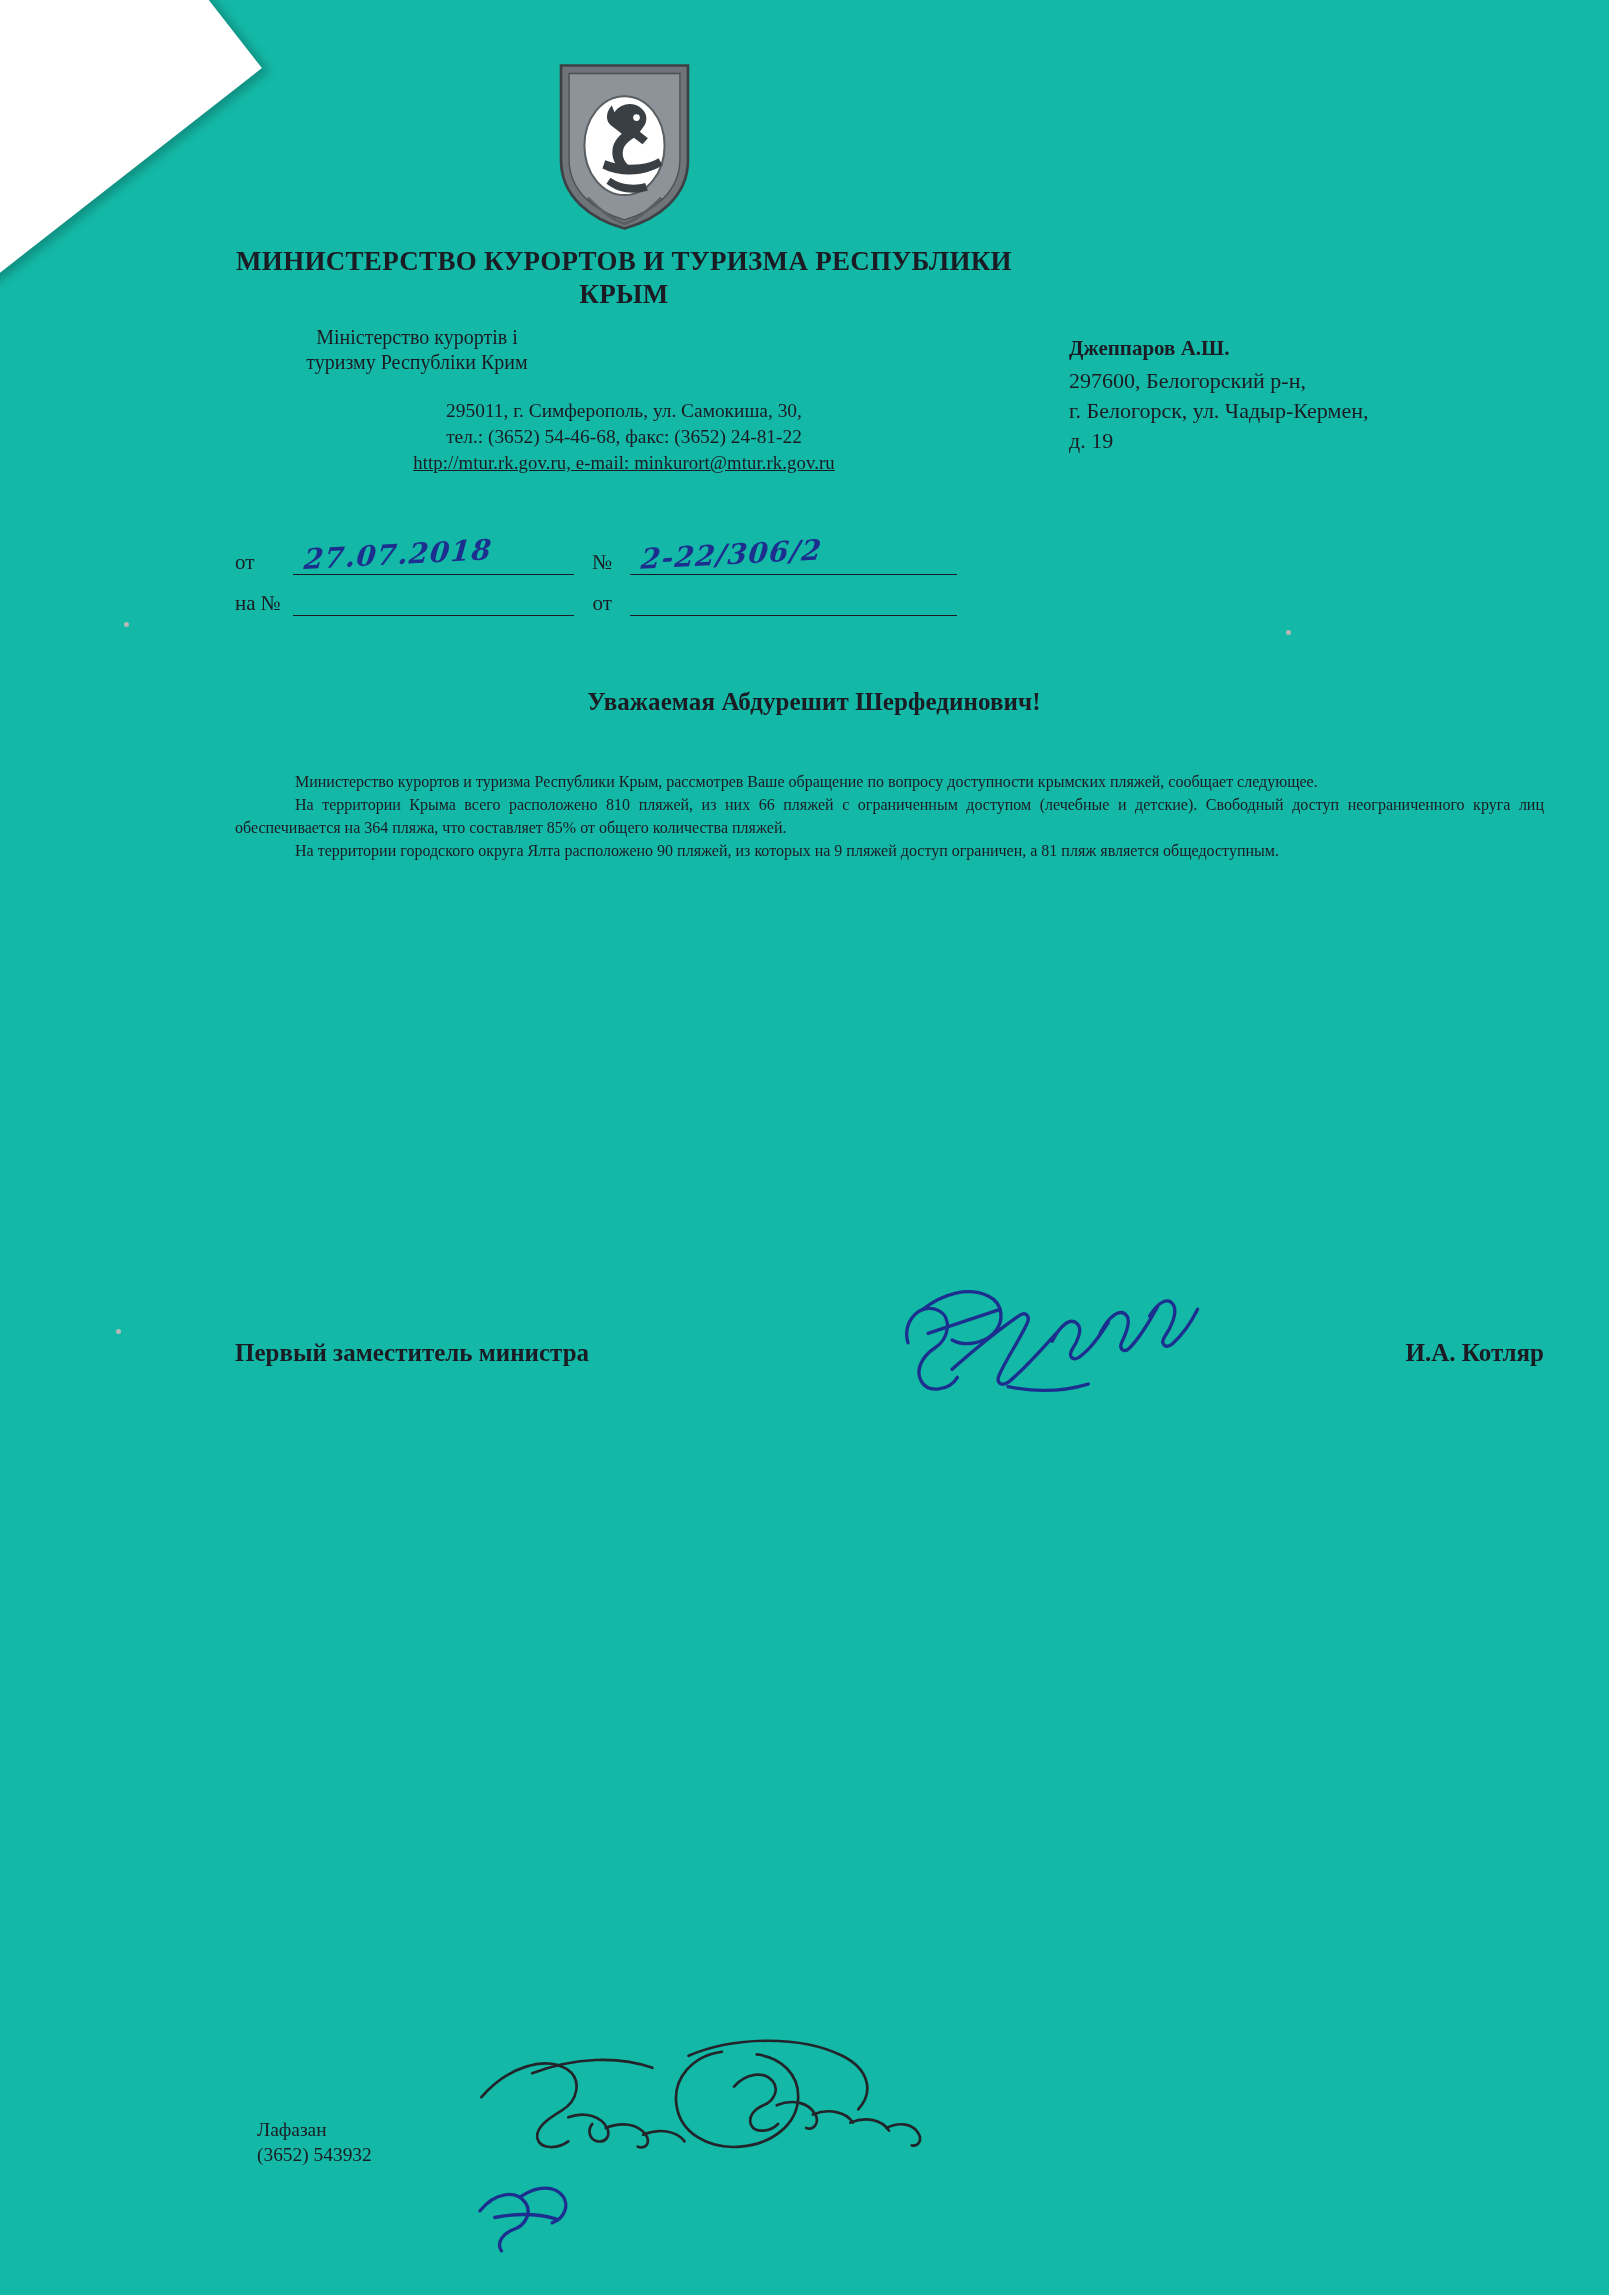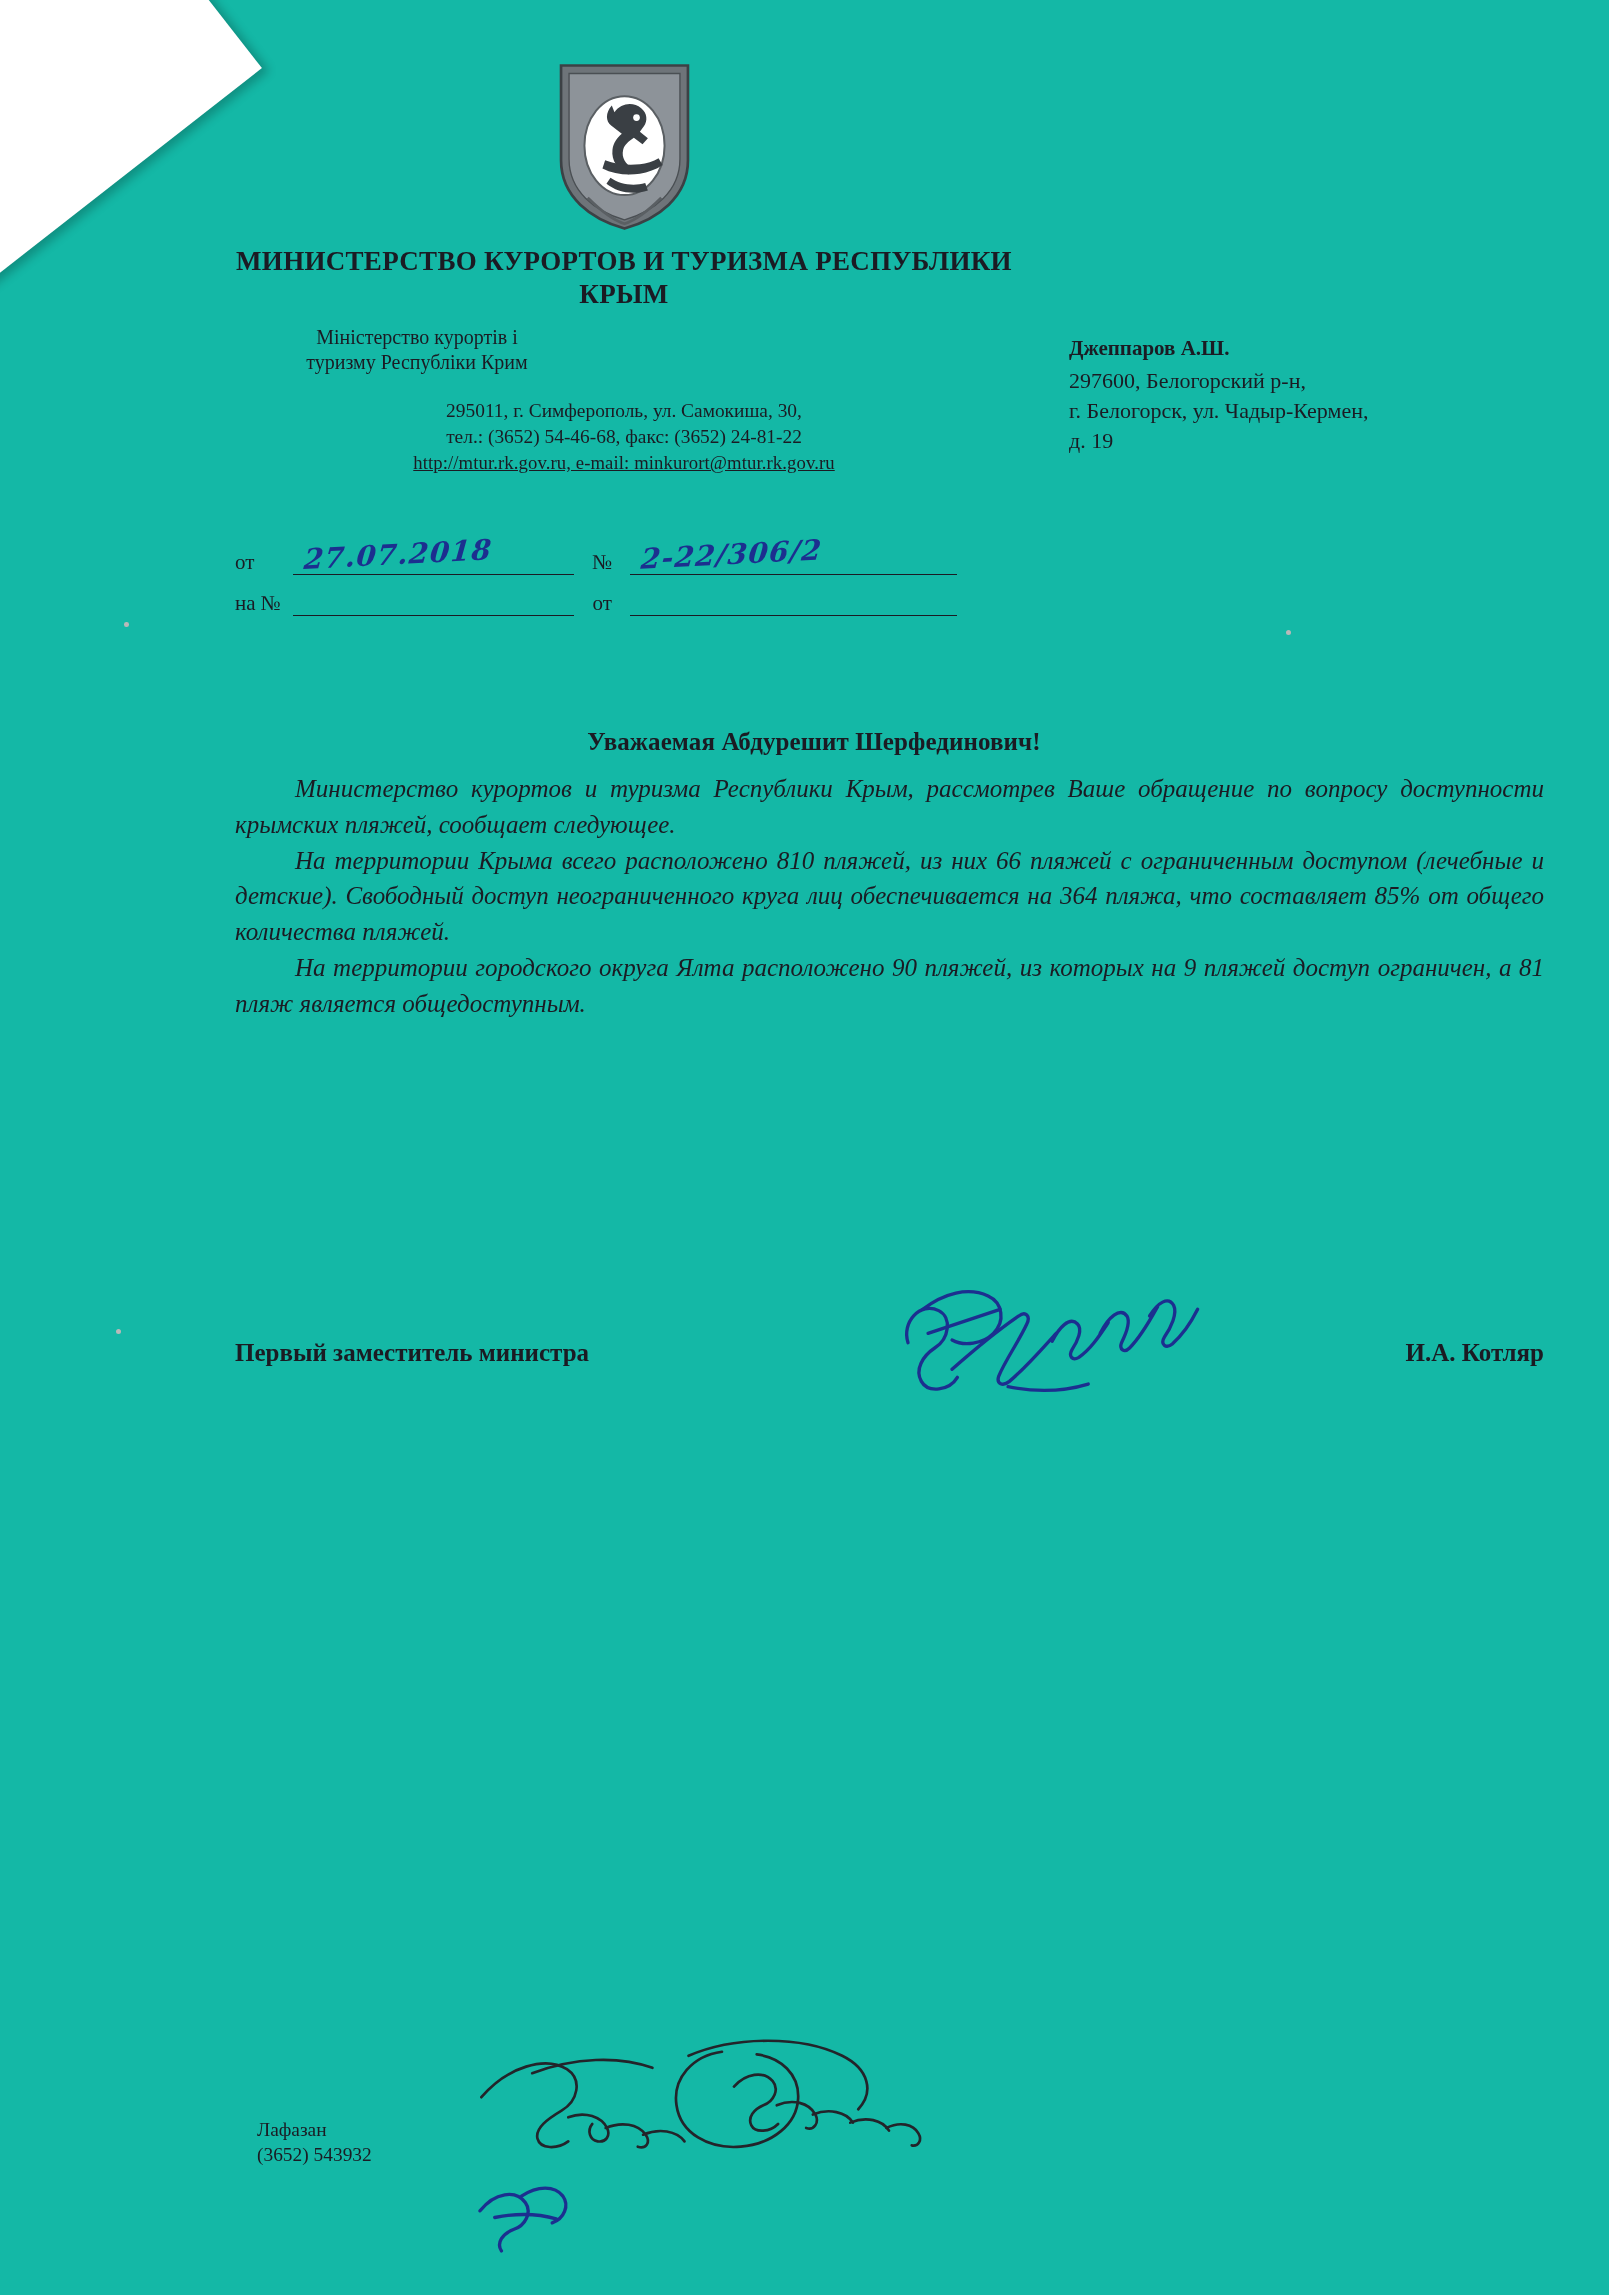--- a/index.html
+++ b/index.html
@@ -152,41 +152,40 @@
   }
   .addressee .name {
     font-weight: bold;
     font-size: 21px;
     margin-bottom: 2.7px;
   }
 
   
   .salutation {
     position: absolute;
-    top: 728px;
+    top: 688px;
     left: 0;
     width: 100%;
     text-align: center;
     font-weight: bold;
     font-size: 25px;
     letter-spacing: 0.1px;
     padding-left: 18px;
     box-sizing: border-box;
   }
 
   
   .body-text {
     position: absolute;
     top: 771px;
     left: 235px;
     width: 1309px;
-    font-size: 25px;
+    font-size: 16px;
     line-height: 1.43;
     text-align: justify;
-    font-style: italic;
   }
   .body-text p {
     margin: 0;
     text-indent: 60px;
   }
 
   
   .sign-row {
     position: absolute;
     top: 1339px;

